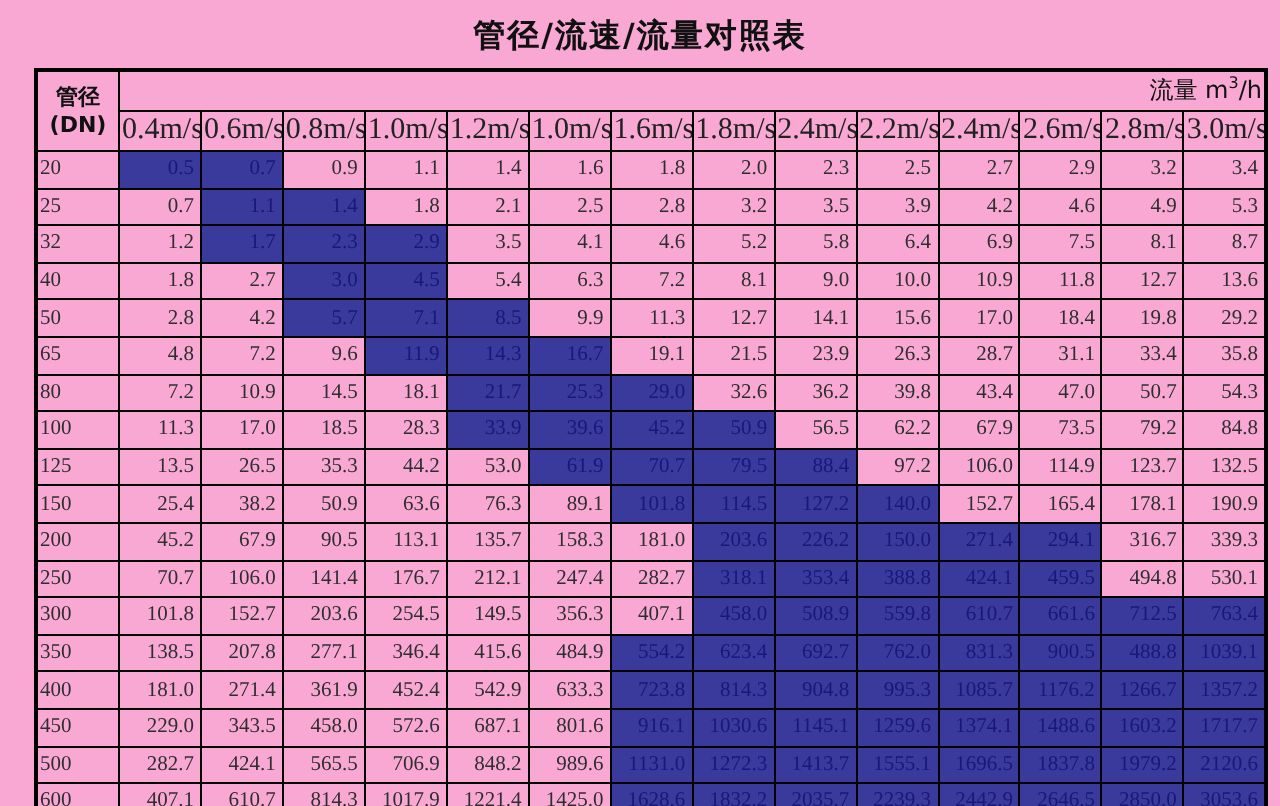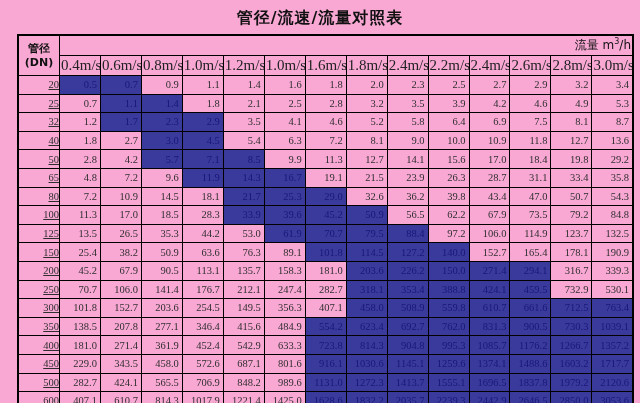--- a/index.html
+++ b/index.html
@@ -71,23 +71,22 @@
   }
   tbody td {
     height: 15.6px;
     font-size: 10.5px;
     text-align: right;
     padding-right: 3px;
     color: #2e2e2e;
     font-family: "Liberation Serif", serif;
   }
   tbody td.dn {
-    text-align: right;
+    text-align: left;
     padding-right: 0;
-    text-decoration: underline;
   }
   tbody td.hl {
     background: var(--hl, #3a3a9c);
     color: var(--hlText, #181878);
   }
 </style>
 </head>
 <body>
 
 <div class="page">
@@ -316,21 +315,21 @@
           <td class="val">141.4</td>
           <td class="val">176.7</td>
           <td class="val">212.1</td>
           <td class="val">247.4</td>
           <td class="val">282.7</td>
           <td class="val hl">318.1</td>
           <td class="val hl">353.4</td>
           <td class="val hl">388.8</td>
           <td class="val hl">424.1</td>
           <td class="val hl">459.5</td>
-          <td class="val">732.9</td>
+          <td class="val">494.8</td>
           <td class="val">530.1</td>
         </tr>
         <tr>
           <td class="dn">300</td>
           <td class="val">101.8</td>
           <td class="val">152.7</td>
           <td class="val">203.6</td>
           <td class="val">254.5</td>
           <td class="val">149.5</td>
           <td class="val">356.3</td>
@@ -350,21 +349,21 @@
           <td class="val">277.1</td>
           <td class="val">346.4</td>
           <td class="val">415.6</td>
           <td class="val">484.9</td>
           <td class="val hl">554.2</td>
           <td class="val hl">623.4</td>
           <td class="val hl">692.7</td>
           <td class="val hl">762.0</td>
           <td class="val hl">831.3</td>
           <td class="val hl">900.5</td>
-          <td class="val hl">730.3</td>
+          <td class="val hl">488.8</td>
           <td class="val hl">1039.1</td>
         </tr>
         <tr>
           <td class="dn">400</td>
           <td class="val">181.0</td>
           <td class="val">271.4</td>
           <td class="val">361.9</td>
           <td class="val">452.4</td>
           <td class="val">542.9</td>
           <td class="val">633.3</td>

